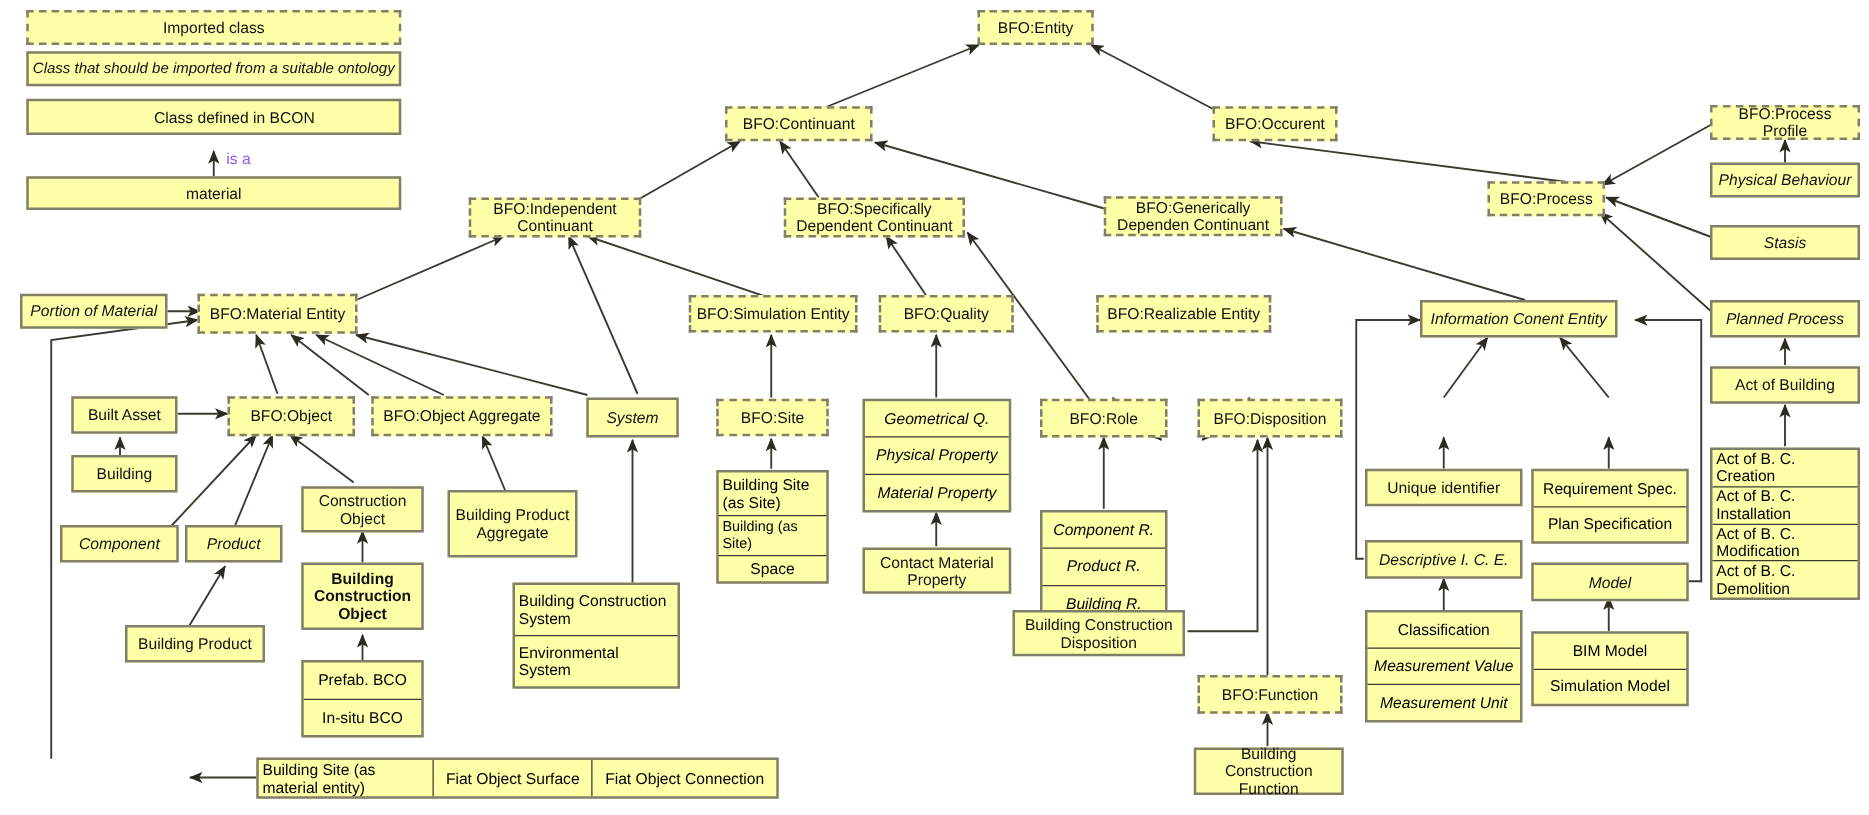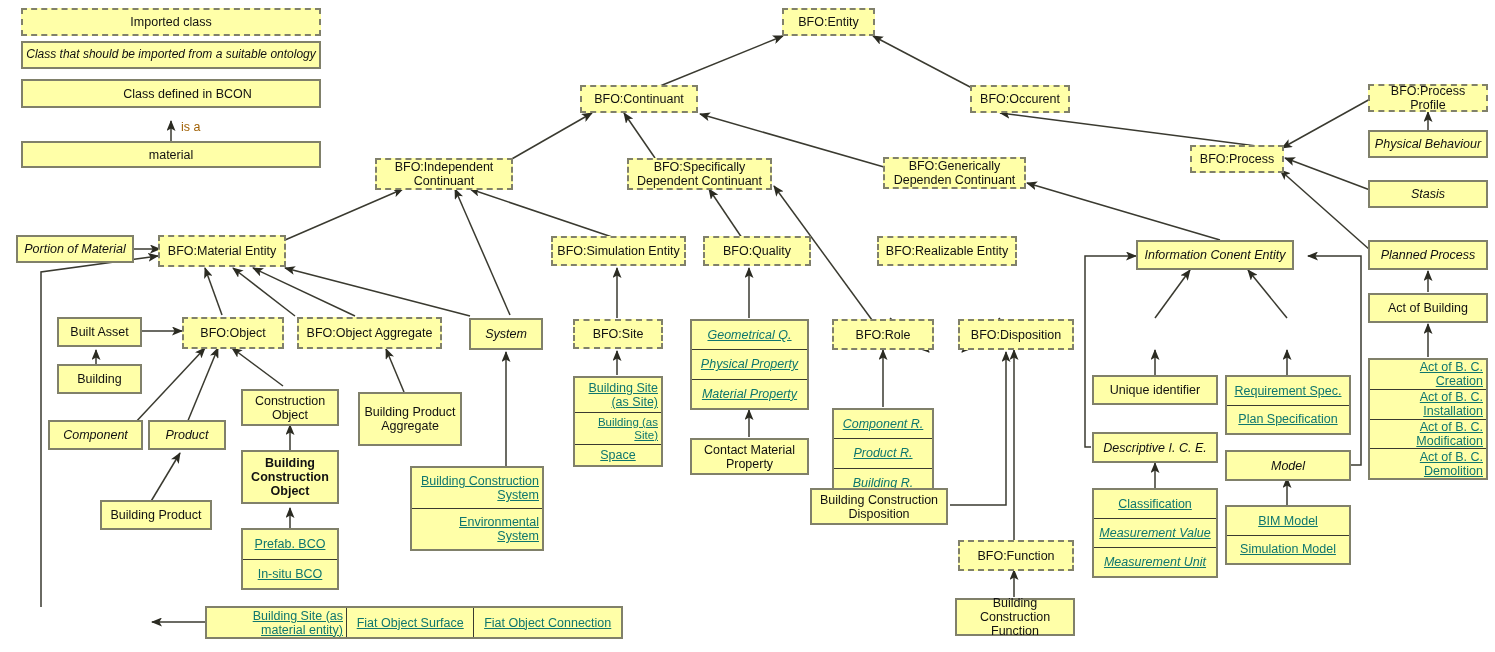--- a/index.html
+++ b/index.html
@@ -31,31 +31,30 @@
     position:absolute;
     box-sizing:border-box;
     background:#ffffa8;
     border:2px solid #80806a;
     display:flex;flex-direction:column;
     z-index:3;
   }
   .stack .row{
     flex:1 1 auto;
     display:flex;align-items:center;justify-content:center;
-    text-align:right;
-    font-size:12.5px;color:#0f766e;line-height:1.12;
+    text-align:left;
+    font-size:12.5px;color:#000000;line-height:1.12;
     border-bottom:1px solid #3a3a30;
     padding:0 3px;
     box-sizing:border-box;
-    text-decoration:underline;
   }
   .stack .row:last-child{border-bottom:none;}
   .stack .row.italic{font-style:italic;}
   .edge-label{
-    position:absolute;font-size:12.5px;color:#a16207;z-index:4;
+    position:absolute;font-size:12.5px;color:#8b5cf6;z-index:4;
     background:transparent;
   }
 </style>
 </head>
 <body>
 
 <div id="canvas">
 
   <svg id="wires">
     <defs>

